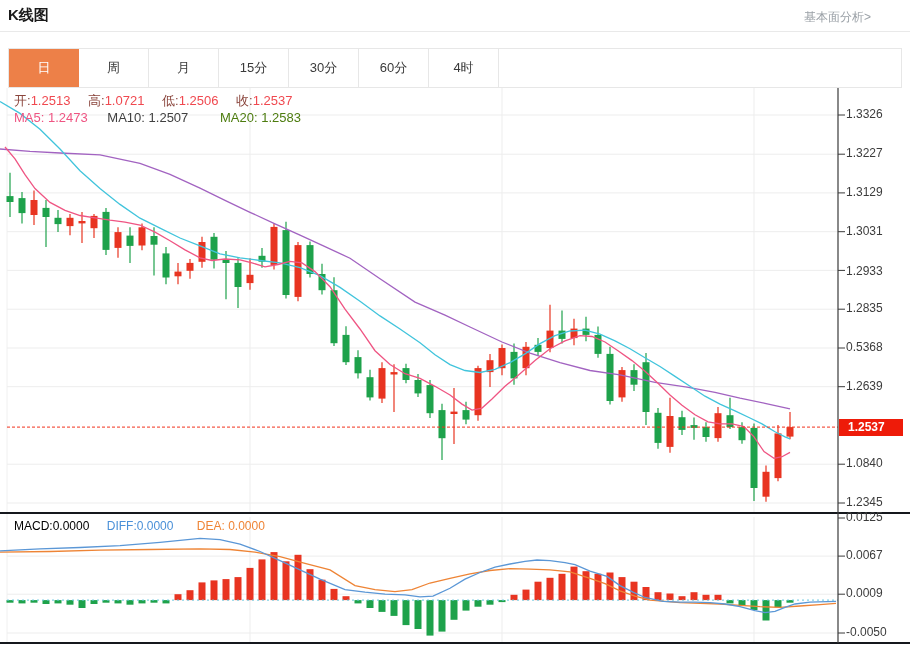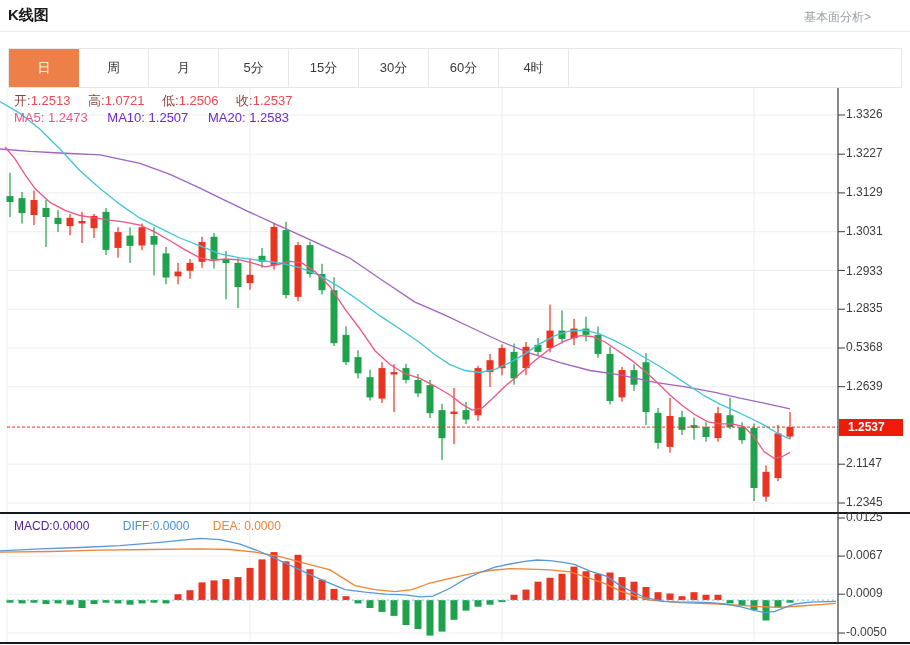--- a/index.html
+++ b/index.html
@@ -13,24 +13,24 @@
   .tab{width:70px;height:100%;line-height:38px;text-align:center;font-size:13px;color:#3a3a3a;
        border-right:1px solid #e7e7e7;cursor:pointer;box-sizing:border-box;flex:0 0 70px;}
   .tab.active{background:#ed8048;color:#fff;border-right:none;}
   .chart-wrap{position:absolute;left:0;top:0;width:878px;height:645px;}
   #chart-svg{position:absolute;left:0;top:0;}
   .ohlc-row{position:absolute;left:14px;top:92px;font-size:13px;white-space:nowrap;}
   .ohlc-row .lab{color:#8a453c;}
   .ohlc-row .val{color:#f0484f;margin-right:14px;}
   .ma-row{position:absolute;left:14px;top:110px;font-size:13px;white-space:nowrap;}
   .ma-row .v5{color:#ef5583;margin-right:16px;}
-  .ma-row .v10{color:#6d28d9;margin-right:16px;}
-  .ma-row .v20{color:#6d28d9;}
+  .ma-row .v10{color:#404040;margin-right:28px;}
+  .ma-row .v20{color:#4d7c0f;}
   .macd-row{position:absolute;left:14px;top:519px;font-size:12px;white-space:nowrap;}
-  .macd-row .vm{color:#4c1d95;margin-right:30px;}
+  .macd-row .vm{color:#000000;margin-right:14px;}
   .macd-row .vdiff{color:#4a90d8;margin-right:20px;}
   .macd-row .vdea{color:#ef8435;}
   .tick{position:absolute;left:846px;font-size:12px;color:#3c3c3c;white-space:nowrap;}
   .price-tag{position:absolute;left:839px;width:64px;height:17px;background:#ee1b09;color:#fff;
              font-size:12px;font-weight:bold;line-height:17px;padding-left:9px;box-sizing:border-box;}
 </style>
 </head>
 <body>
 
 <div class="chart-wrap">
@@ -280,21 +280,20 @@
     </svg>
 
   <span class="hdr-title">K线图</span>
   <span class="hdr-link">基本面分析&gt;</span>
   <div class="hdr-divider"></div>
 
   <div class="tabbar" id="tabbar">
       <div class="tab active">日</div>
       <div class="tab">周</div>
       <div class="tab">月</div>
-      <div class="tab">5分</div>
       <div class="tab">15分</div>
       <div class="tab">30分</div>
       <div class="tab">60分</div>
       <div class="tab">4时</div>
     </div>
 
   <div class="ohlc-row">
     <span class="lab">开:</span><span class="val">1.2513</span>
     <span class="lab">高:</span><span class="val">1.0721</span>
     <span class="lab">低:</span><span class="val">1.2506</span>
@@ -315,21 +314,21 @@
 
   <div id="price-axis">
       <div class="tick" style="top: 107px;">1.3326</div>
       <div class="tick" style="top: 146px;">1.3227</div>
       <div class="tick" style="top: 185px;">1.3129</div>
       <div class="tick" style="top: 224px;">1.3031</div>
       <div class="tick" style="top: 252px; margin-top: 12px;">1.2933</div>
       <div class="tick" style="top: 301px;">1.2835</div>
       <div class="tick" style="top: 340px;">0.5368</div>
       <div class="tick" style="top: 379px;">1.2639</div>
-      <div class="tick" style="top: 456px;">2.1147</div>
+      <div class="tick" style="top: 456px;">1.0840</div>
       <div class="tick" style="top: 495px;">1.2345</div>
     </div>
   <div id="macd-axis">
       <div class="tick" style="top: 510px;">0.0125</div>
       <div class="tick" style="top: 548px;">0.0067</div>
       <div class="tick" style="top: 586px;">0.0009</div>
       <div class="tick" style="top: 625px;">-0.0050</div>
     </div>
   <div class="price-tag" style="top: 419px;">1.2537</div>
 </div>

